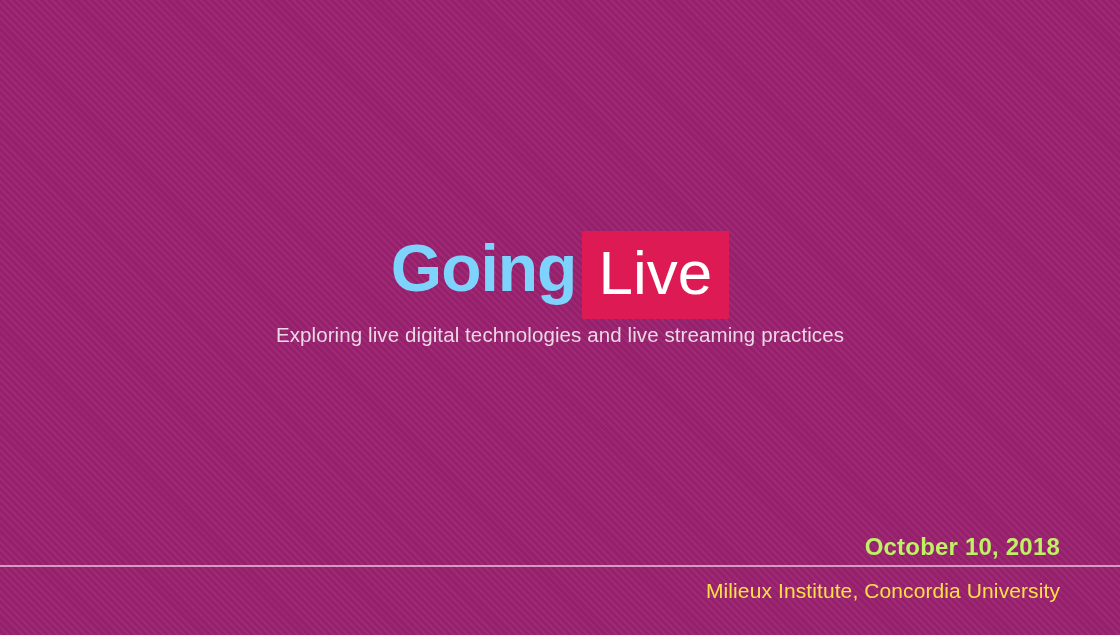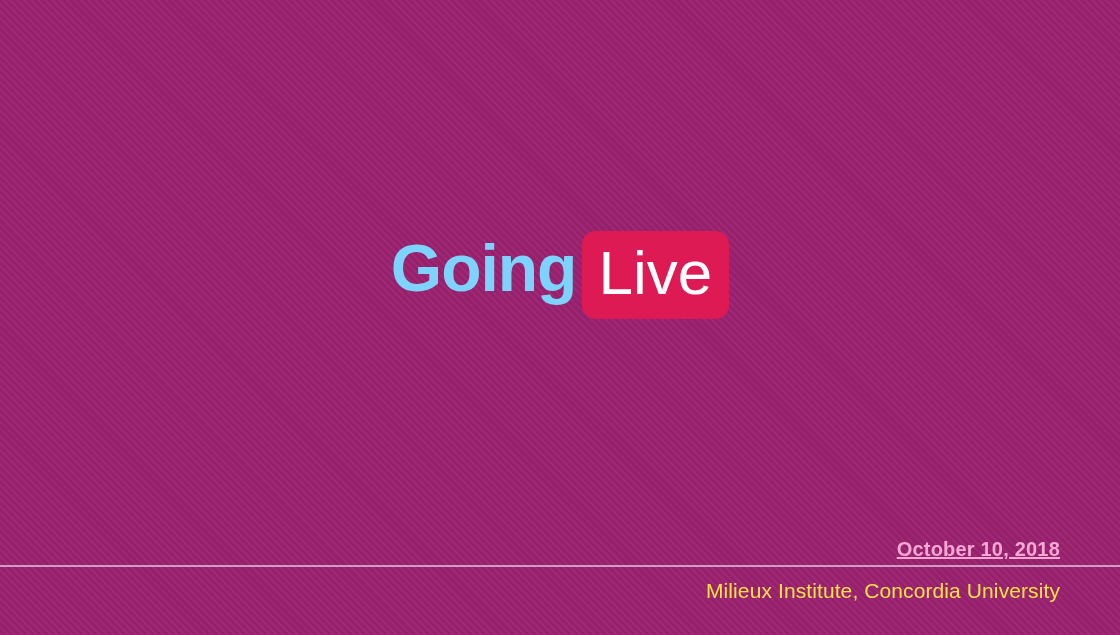--- a/index.html
+++ b/index.html
@@ -62,21 +62,21 @@
     color: #7dd3fc;
   }
 
   .title-word-highlight {
     display: inline-block;
     font-weight: 400;
     font-size: 62px;
     letter-spacing: 0px;
     color: #ffffff;
     background-color: #de1a54;
-    border-radius: 14px;
+    border-radius: 2px;
     padding: 11px 17px 15px 16px;
     margin-left: 6px;
     position: relative;
     top: 3px;
     line-height: 1;
   }
 
   .subtitle {
     position: absolute;
     left: 0;
@@ -94,26 +94,25 @@
     position: absolute;
     left: 0;
     right: 0;
     bottom: 0;
   }
 
   .footer-date {
     position: absolute;
     right: 60px;
     bottom: 74px;
-    font-size: 20px;
+    font-size: 24px;
     font-weight: 700;
-    color: #f9a8d4;
+    color: #bef264;
     letter-spacing: 0.2px;
     white-space: nowrap;
-    text-decoration: underline;
   }
 
   .footer-divider {
     position: absolute;
     left: 0;
     right: 0;
     bottom: 68px;
     height: 2px;
     background-color: rgba(255, 255, 255, 0.55);
   }
@@ -135,20 +134,21 @@
 <div class="slide">
 
   <div class="slide-texture"></div>
 
   <div class="title-block">
     <span class="title-line">
       <span class="title-word-primary">Going</span><span class="title-word-highlight">Live</span>
     </span>
   </div>
 
+  <div class="subtitle">Exploring live digital technologies and live streaming practices</div>
 
   <div class="footer">
     <div class="footer-date">October 10, 2018</div>
     <div class="footer-divider"></div>
     <div class="footer-venue">Milieux Institute, Concordia University</div>
   </div>
 
 </div>
 
 </body></html>

